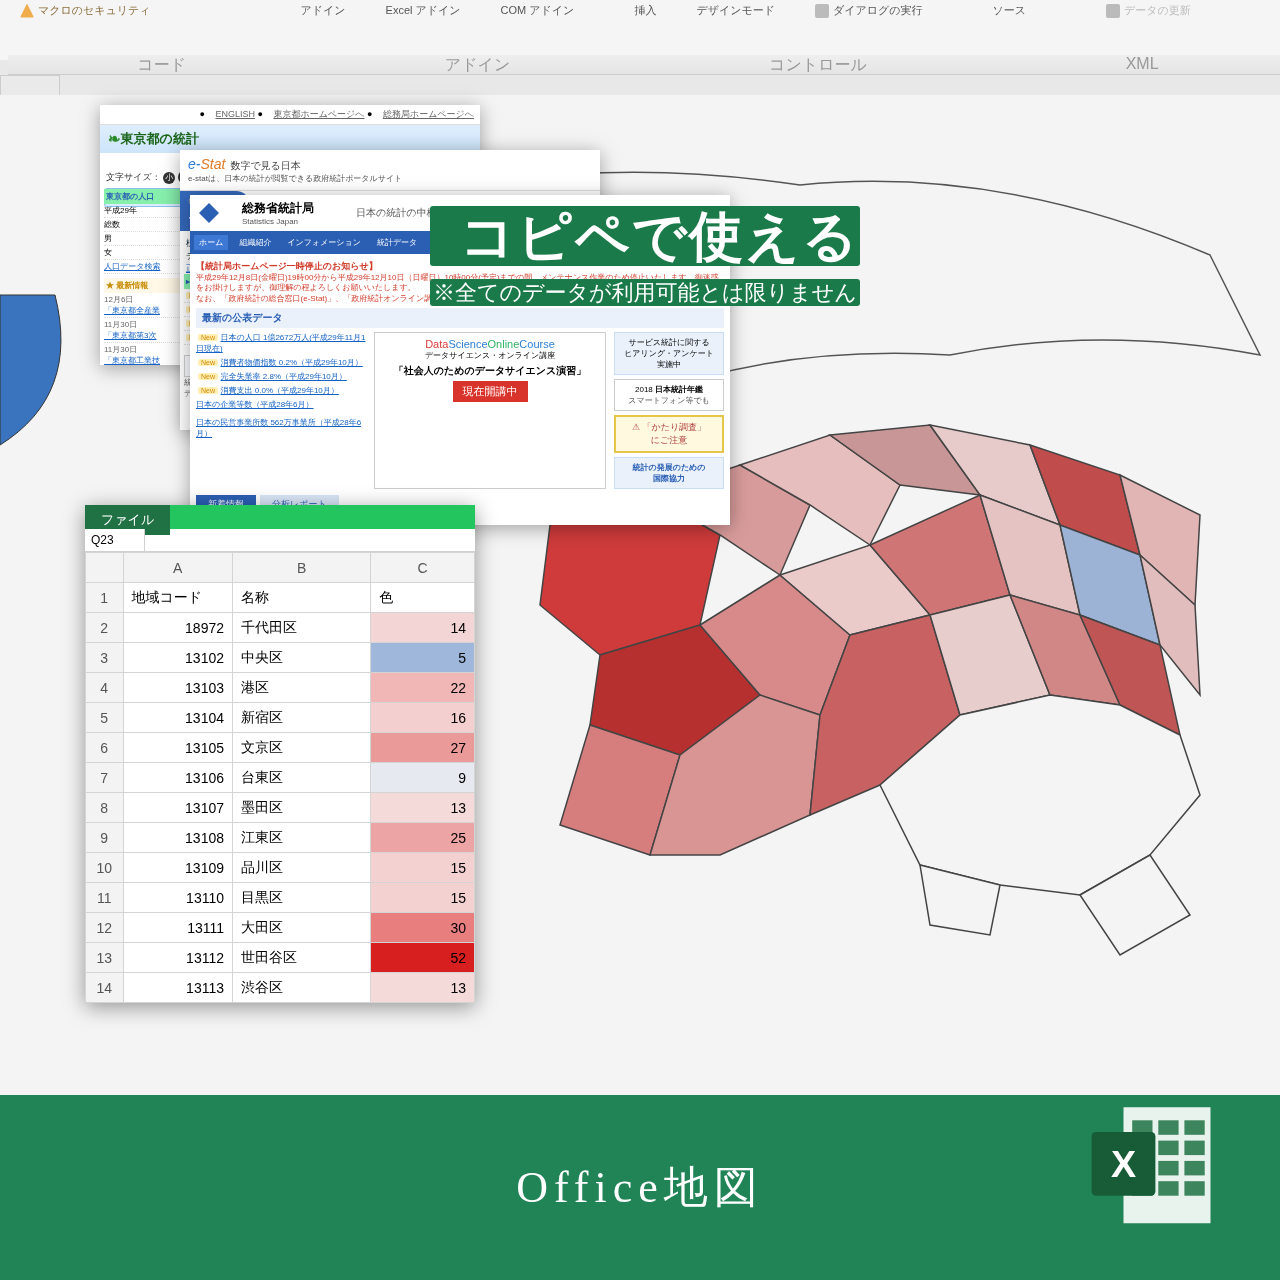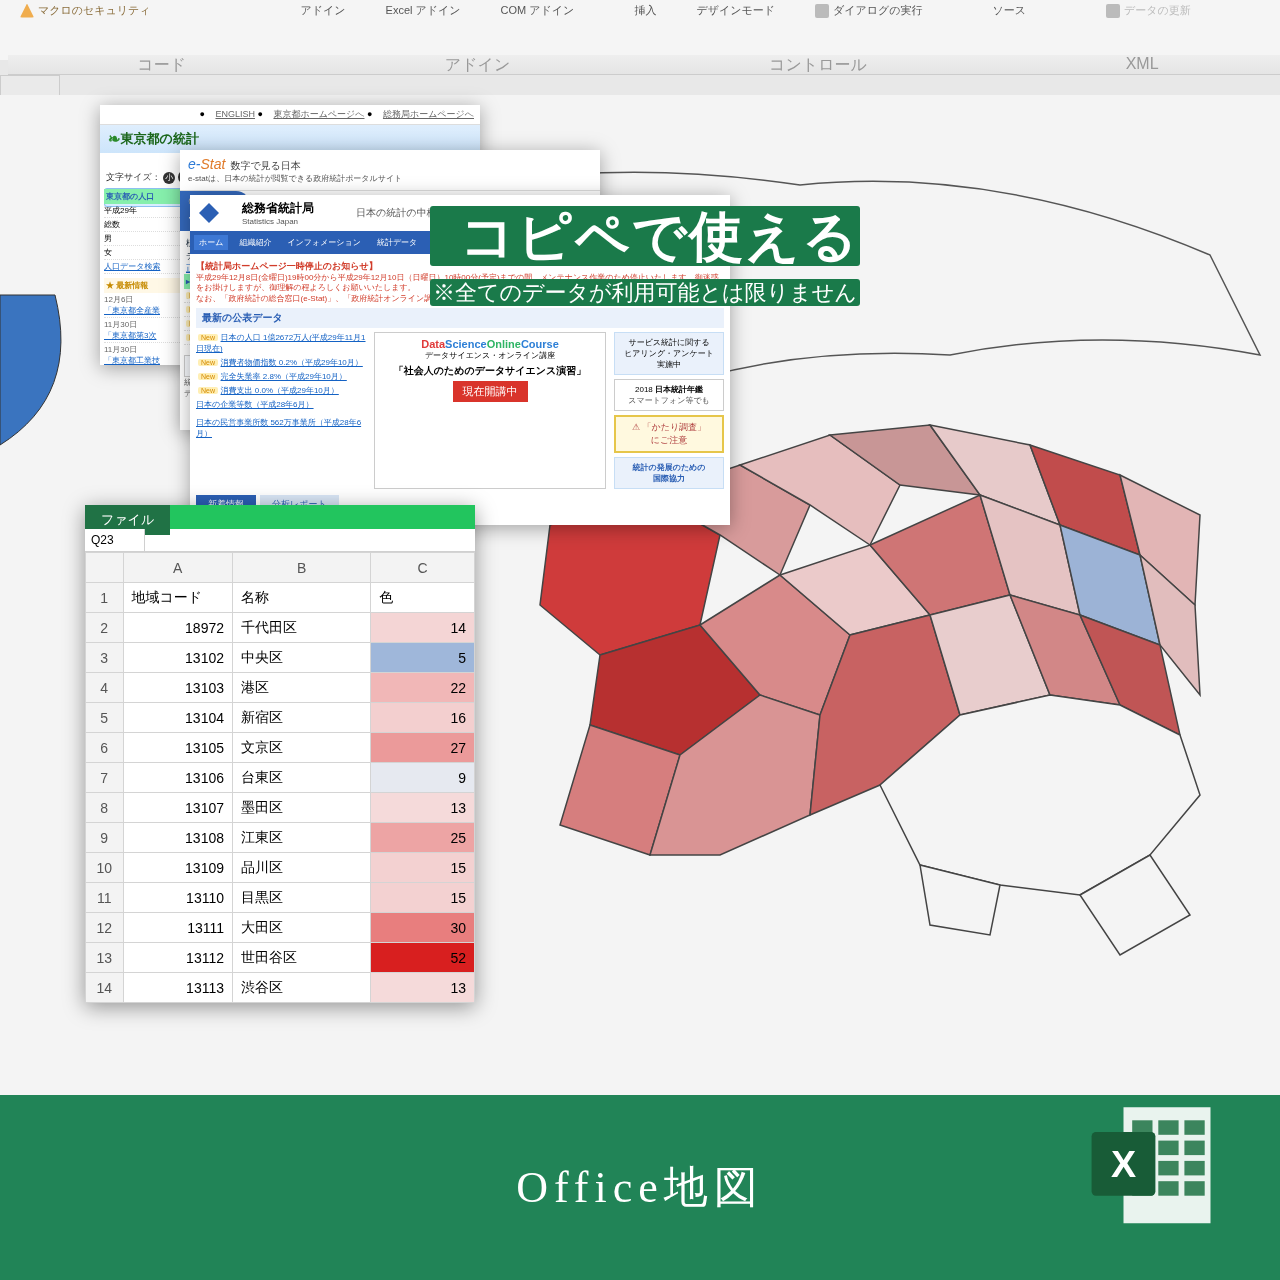--- a/index.html
+++ b/index.html
@@ -28,21 +28,21 @@
 .shot1{top:0;left:0;width:380px;height:260px}
 .shot2{top:45px;left:80px;width:420px;height:280px}
 .shot3{top:90px;left:90px;width:540px;height:330px}
 .shot .bar{background:linear-gradient(#dfeefd,#cde5fb);height:28px;display:flex;align-items:center;padding:0 8px;font-size:13px;font-weight:bold;color:#1b6f1b}
 .shot .body{padding:6px;color:#234;line-height:1.4}
 .estat-logo{font-style:italic;font-size:14px}
 .estat-logo .e{color:#2e7bd6}.estat-logo .s{color:#e07b2b}
 .blue-nav{background:#2b5fb4;color:#fff;display:flex;gap:6px;padding:4px;font-size:8px}
 .blue-nav span{padding:2px 5px}
 .redbtn{background:#d9342b;color:#fff;padding:3px 10px;font-size:11px;display:inline-block}
-.dsoc{font-size:11px;font-weight:bold}
+.dsoc{font-size:11px;font-weight:normal}
 .dsoc .d1{color:#e03a3a}.dsoc .d2{color:#2d7fd6}.dsoc .d3{color:#2fb565}
 .yellow-box{border:2px solid #e6c64a;background:#fff9df;padding:4px;font-size:9px;color:#b04040;text-align:center;margin:4px 0}
 .side-col{position:absolute;left:4px;top:80px;width:110px;font-size:8px}
 .side-col .hd{background:#86efac;padding:2px;color:#2b5fb4;font-weight:bold;margin-top:4px}
 .side-col .it{padding:1px 0;border-bottom:1px dotted #ddd}
 .dash-logo{font-size:12px;font-weight:bold;color:#2b5fb4;border:1px solid #ccc;padding:3px 6px;display:inline-block;background:#fafcff}
 
 
 .headline{position:absolute;top:135px;left:430px;font-size:54px;font-weight:bold;color:#fff;line-height:1.25;letter-spacing:2px;font-family:"HGS教科書体","Yu Mincho",serif}
 .headline span{background:#1a7a4a;padding:-2px 4px;box-decoration-break:clone;-webkit-box-decoration-break:clone;border-radius:3px}

